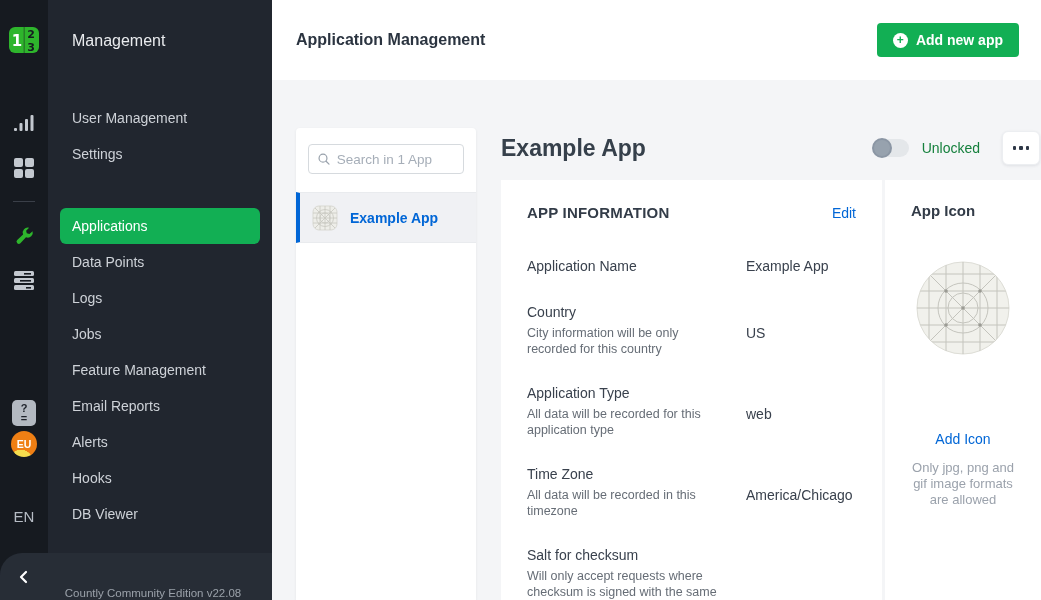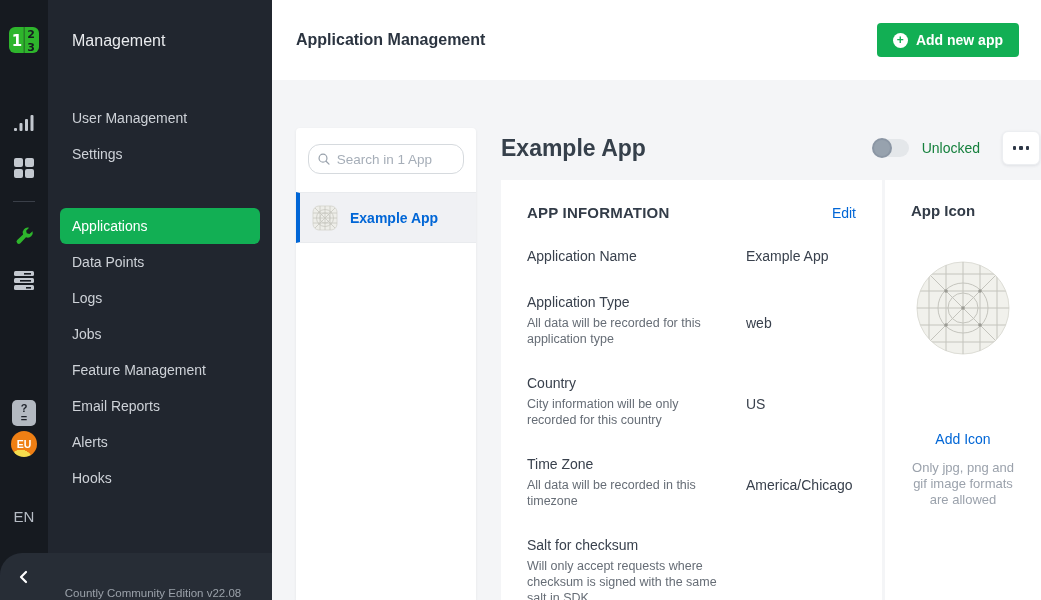--- a/index.html
+++ b/index.html
@@ -52,21 +52,21 @@
     cursor: pointer; font-family: inherit; }
   .plus-circle { width: 15px; height: 15px; background: #ffffff; color: #12af54; border-radius: 50%;
     font-size: 12px; font-weight: 700; line-height: 15px; text-align: center; display: inline-block; }
 
   .content { flex: 1; display: flex; padding: 48px 0 0 24px; overflow: hidden; background: #f4f5f7; }
 
   
   .app-list-card { width: 180px; background: #ffffff; border-radius: 4px 4px 0 0;
     box-shadow: 0 1px 3px rgba(40,50,70,0.08); flex-shrink: 0; }
   .search-wrap { padding: 16px 12px 18px 12px; }
-  .search-box { height: 30px; border: 1px solid #d6dade; border-radius: 12px; display: flex;
+  .search-box { height: 30px; border: 1px solid #d6dade; border-radius: 4px; display: flex;
     align-items: center; padding: 0 8px; gap: 6px; background: #fff; }
   .search-box input { border: none; outline: none; width: 100%; font-size: 13.5px;
     color: #3a424e; font-family: inherit; }
   .search-box input::placeholder { color: #a6aeb8; }
   .app-row { height: 51px; display: flex; align-items: center; gap: 12px; padding: 0 12px;
     background: #f0f1f4; border-left: 4px solid #0166d6; border-top: 1px solid #e9ebee;
     border-bottom: 1px solid #e9ebee; cursor: pointer; }
   .app-row .app-row-label { color: #0166d6; font-size: 14px; font-weight: 600; }
 
   
@@ -81,21 +81,21 @@
   .more-btn { width: 38px; height: 34px; background: #fff; border: 1px solid #eceef1; border-radius: 6px;
     box-shadow: 0 1px 3px rgba(40,50,70,0.10); display: flex; align-items: center; justify-content: center;
     gap: 3px; cursor: pointer; flex-shrink: 0; }
   .more-btn i { width: 3.5px; height: 3.5px; background: #2f3847; border-radius: 1px; display: block; }
 
   .cards { flex: 1; display: flex; min-height: 0; }
   .info-card { width: 381px; background: #ffffff; padding: 24px 26px; flex-shrink: 0; }
   .card-sep { width: 3px; flex-shrink: 0; }
   .icon-card { flex: 1; background: #ffffff; padding: 22px 20px; text-align: center; }
 
-  .info-head { display: flex; align-items: center; margin-bottom: 26px; }
+  .info-head { display: flex; align-items: center; margin-bottom: 36px; }
   .info-title { font-size: 15px; font-weight: 700; color: #333c48; letter-spacing: 0.2px; flex: 1; }
   .link { color: #0166d6; font-size: 14px; text-decoration: none; cursor: pointer; }
 
   .field { display: flex; margin-bottom: 27px; }
   .field .labels { width: 219px; padding-right: 28px; flex-shrink: 0; }
   .field .flabel { font-size: 14px; font-weight: 400; color: #39414d; line-height: 19px; }
   .field .fdesc { font-size: 12.5px; color: #666d76; line-height: 16px; margin-top: 3px; }
   .field .fvalue { font-size: 14px; color: #39414d; line-height: 19px; }
   .field.has-desc .fvalue { padding-top: 21px; }
 
@@ -171,20 +171,21 @@
       <li>User Management</li>
       <li>Settings</li>
       <li class="active">Applications</li>
       <li>Data Points</li>
       <li>Logs</li>
       <li>Jobs</li>
       <li>Feature Management</li>
       <li>Email Reports</li>
       <li>Alerts</li>
       <li>Hooks</li>
+      <li>DB Viewer</li>
     </ul>
   </div>
 
   <div class="sidebar-footer">
     <div class="footer-chevron">
       <svg width="14" height="14" viewBox="0 0 14 14">
         <polyline points="9,2 4,7 9,12" fill="none" stroke="#ffffff" stroke-width="2.2" stroke-linecap="round" stroke-linejoin="round"></polyline>
       </svg>
     </div>
     <div class="footer-version">Countly Community Edition v22.08</div>
@@ -261,32 +262,32 @@
 
           <div class="field">
             <div class="labels">
               <div class="flabel">Application Name</div>
             </div>
             <div class="fvalue">Example App</div>
           </div>
 
           <div class="field has-desc">
             <div class="labels">
+              <div class="flabel">Country</div>
+              <div class="fdesc">City information will be only recorded for this country</div>
+            </div>
+            <div class="fvalue">US</div>
+          </div>
+
+          <div class="field has-desc">
+            <div class="labels">
               <div class="flabel">Application Type</div>
               <div class="fdesc">All data will be recorded for this application type</div>
             </div>
             <div class="fvalue">web</div>
-          </div>
-
-          <div class="field has-desc">
-            <div class="labels">
-              <div class="flabel">Country</div>
-              <div class="fdesc">City information will be only recorded for this country</div>
-            </div>
-            <div class="fvalue">US</div>
           </div>
 
           <div class="field has-desc">
             <div class="labels">
               <div class="flabel">Time Zone</div>
               <div class="fdesc">All data will be recorded in this timezone</div>
             </div>
             <div class="fvalue">America/Chicago</div>
           </div>
 

